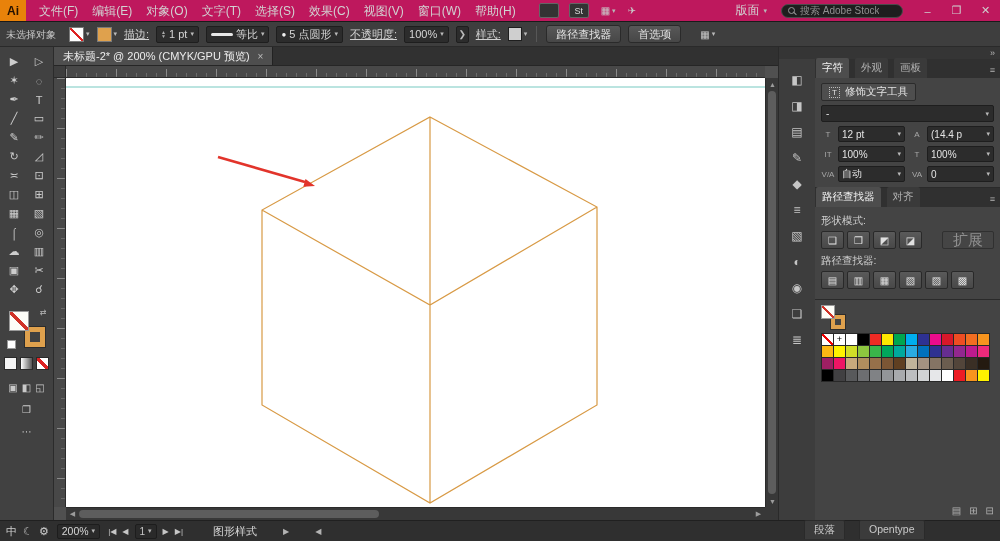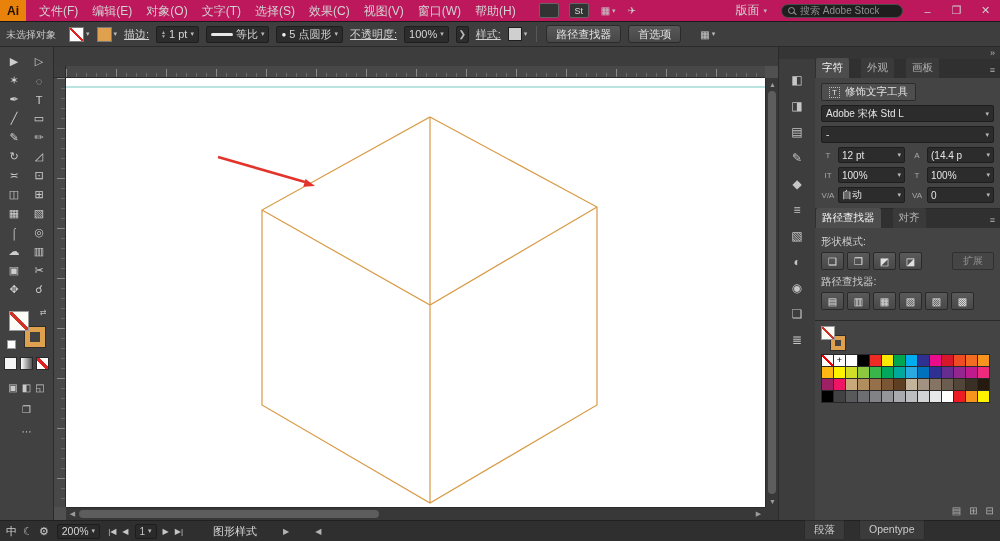--- a/index.html
+++ b/index.html
@@ -96,21 +96,21 @@
   .cornerbr{position:absolute;right:0;bottom:0;width:13px;height:13px;background:#383838}
 
   
   #dock{position:absolute;left:778px;top:47px;width:222px;height:473px;background:#3d3d3d;border-left:1px solid #2a2a2a}
   .docktop{height:12px;background:#353535;display:flex;justify-content:flex-end;align-items:center;
            padding-right:5px;color:#b5b5b5;font-size:9px}
   .iconstrip{position:absolute;left:0;top:12px;width:36px;bottom:0;display:flex;flex-direction:column;
              align-items:center;padding-top:8px}
   .stripicon{height:26px;width:100%;display:flex;align-items:center;justify-content:center;color:#c6c6c6;font-size:12px}
   .panels{position:absolute;left:36px;top:12px;right:0;bottom:0;display:flex;flex-direction:column}
-  .ptabs{height:19px;background:#303030;display:flex;align-items:flex-end;gap:12px;padding-left:1px}
+  .ptabs{height:19px;background:#303030;display:flex;align-items:flex-end;gap:6px;padding-left:1px}
   .ptab{padding:3px 6px;font-size:10.5px;color:#b3b3b3;background:#3a3a3a;border-radius:2px 2px 0 0;white-space:nowrap}
   .ptab.active{background:#4d4d4d;color:#f2f2f2}
   .pmenu{margin-left:auto;color:#b5b5b5;font-size:9px;padding:0 5px 3px 0}
   .pbody{background:#444;padding:5px 6px;border-bottom:1px solid #2a2a2a}
   .ttbtn{display:inline-flex;align-items:center;gap:5px;background:#4e4e4e;border:1px solid #2b2b2b;
          border-radius:2px;height:18px;padding:0 7px;font-size:10.5px;color:#e2e2e2}
   .tticon{width:11px;height:11px;border:1px dotted #bbb;font-size:8px;display:flex;align-items:center;justify-content:center}
   .sel{display:flex;align-items:center;background:#2c2c2c;border:1px solid #1e1e1e;height:17px;
        padding:0 4px;margin-top:4px;border-radius:2px;gap:3px}
   .selval{flex:1;font-size:10px;color:#e4e4e4;white-space:nowrap;overflow:hidden}
@@ -118,21 +118,21 @@
   .ctl{flex:1;display:flex;align-items:center;gap:3px;min-width:0}
   .cicon{font-size:8px;color:#a8a8a8;width:14px;text-align:center;flex:none}
   .cfield{flex:1;display:flex;align-items:center;background:#2c2c2c;border:1px solid #1e1e1e;height:16px;
           padding:0 3px;gap:2px;border-radius:2px;min-width:0}
   .cval{flex:1;font-size:10px;color:#e4e4e4;white-space:nowrap;overflow:hidden}
   .plabel{font-size:10.5px;color:#cdcdcd;margin:2px 0 3px}
   .brow{display:flex;align-items:center;gap:3px;margin-bottom:5px}
   .ibtn{width:23px;height:18px;background:linear-gradient(#5a5a5a,#484848);border:1px solid #292929;
         border-radius:2px;color:#e0e0e0;font-size:10px;display:flex;align-items:center;justify-content:center}
   .expandbtn{margin-left:auto;height:18px;padding:0 10px;background:#454545;border:1px solid #303030;
-             border-radius:2px;color:#8f8f8f;font-size:10px;display:flex;align-items:center}
+             border-radius:2px;color:#8f8f8f;font-size:15px;display:flex;align-items:center}
   .swbody{flex:1;position:relative;background:#444;padding:5px 6px}
   .swproxy{position:relative;width:24px;height:24px;margin-bottom:4px}
   .swproxy .pfill{width:14px;height:14px}
   .swproxy .pstroke{width:14px;height:14px;border-width:4px;background:#444}
   .swgrid{display:grid;grid-template-columns:repeat(14,11px);grid-auto-rows:11px;gap:1px;
           background:#282828;border:1px solid #282828;width:max-content}
   .swatch{width:11px;height:11px}
   .swatch[data-swatch-type="none"]{background:linear-gradient(45deg,#fff 42%,#e00 42% 58%,#fff 58%)}
   .swatch[data-swatch-type="reg"]{background:#fff;position:relative}
   .swatch[data-swatch-type="reg"]::after{content:"+";position:absolute;inset:0;font-size:9px;line-height:11px;
@@ -236,20 +236,26 @@
     </span>
     <span class="vdiv"></span>
     <span class="obtn">路径查找器</span>
     <span class="obtn">首选项</span>
     <span class="mbicon">
       <span>▦</span>
         <span class="dd">▾</span>
     </span>
   </div>
 
+  <div id="tabbar">
+    <div class="doctab">
+      <span>未标题-2* @ 200% (CMYK/GPU 预览)</span>
+      <span class="tabclose">×</span>
+    </div>
+  </div>
 
   <div id="toolbar">
     <div class="tools">
 
     <div class="tool">
           <span>▶</span>
         </div>
         <div class="tool">
           <span>▷</span>
         </div>
@@ -419,24 +425,20 @@
         <span class="ptab active">字符</span>
         <span class="ptab">外观</span>
         <span class="ptab">画板</span>
         <span class="pmenu">≡</span>
       </div>
       <div class="pbody">
         <span class="ttbtn">
           <span class="tticon">T</span>
           <span>修饰文字工具</span>
         </span>
-        <div class="sel">
-          <span class="selval">Adobe 宋体 Std L</span>
-          <span class="dd">▾</span>
-        </div>
         <div class="sel">
           <span class="selval">-</span>
           <span class="dd">▾</span>
         </div>
         <div class="crow">
           <span class="ctl">
             <span class="cicon">T</span>
             <span class="cfield">
               <span class="cval">12 pt</span>
               <span class="dd">▾</span>

